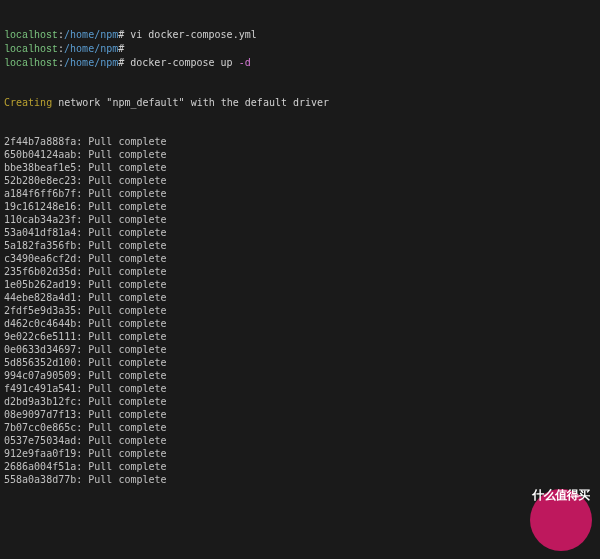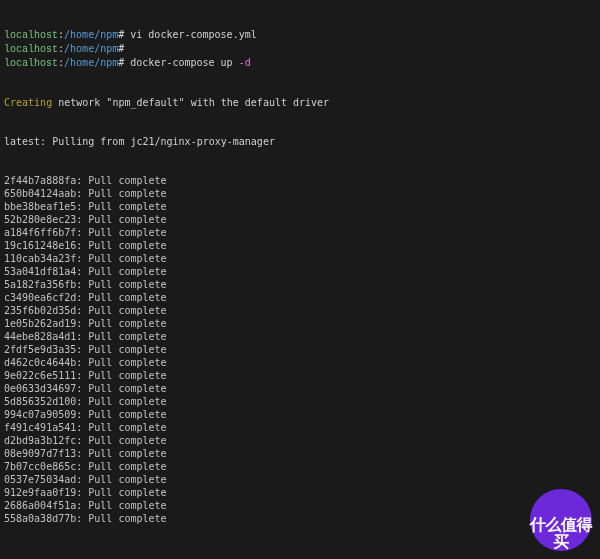--- a/index.html
+++ b/index.html
@@ -25,45 +25,44 @@
 .flag { color: #d67ad6; }
 .creating { color: #b8a030; }
 .white { color: #d0d0d0; }
 .line { display: block; }
 .hash { color: #c0c0c0; }
 .status { color: #c0c0c0; margin-top: 48px; }
 .watermark {
   position: absolute;
   right: 8px;
   bottom: 8px;
-  background: #6d28d9;
+  background: #be185d;
   color: #fff;
   border-radius: 50%;
   width: 62px;
   height: 62px;
   display: flex;
-  align-items: flex-end;
+  align-items: flex-start;
   justify-content: center;
   font-family: sans-serif;
-  font-size: 16px;
+  font-size: 12px;
   font-weight: bold;
   letter-spacing: -0.5px;
 }
 .watermark-inner {
   text-align: center;
   line-height: 1.1;
 }
 </style>
 </head>
 <body>
 
 <div class="terminal">
   <div id="prompt-lines"><span class="line"><span class="prompt-host">localhost</span><span class="prompt-suffix">:</span><span class="prompt-path">/home/npm</span><span class="prompt-suffix"># </span><span class="cmd">vi docker-compose.yml</span></span><span class="line"><span class="prompt-host">localhost</span><span class="prompt-suffix">:</span><span class="prompt-path">/home/npm</span><span class="prompt-suffix"># </span><span class="cmd"></span></span><span class="line"><span class="prompt-host">localhost</span><span class="prompt-suffix">:</span><span class="prompt-path">/home/npm</span><span class="prompt-suffix"># </span><span class="cmd">docker-compose up </span><span class="flag">-d</span></span></div>
   <span class="line"><span class="creating">Creating</span><span class="white"> network "npm_default" with the default driver</span></span>
-  <span class="line">latest: Pulling from jc21/nginx-proxy-manager</span>
   <div id="app-layers"><span class="line"><span class="hash">2f44b7a888fa</span>: <span class="status">Pull complete</span></span><span class="line"><span class="hash">650b04124aab</span>: <span class="status">Pull complete</span></span><span class="line"><span class="hash">bbe38beaf1e5</span>: <span class="status">Pull complete</span></span><span class="line"><span class="hash">52b280e8ec23</span>: <span class="status">Pull complete</span></span><span class="line"><span class="hash">a184f6ff6b7f</span>: <span class="status">Pull complete</span></span><span class="line"><span class="hash">19c161248e16</span>: <span class="status">Pull complete</span></span><span class="line"><span class="hash">110cab34a23f</span>: <span class="status">Pull complete</span></span><span class="line"><span class="hash">53a041df81a4</span>: <span class="status">Pull complete</span></span><span class="line"><span class="hash">5a182fa356fb</span>: <span class="status">Pull complete</span></span><span class="line"><span class="hash">c3490ea6cf2d</span>: <span class="status">Pull complete</span></span><span class="line"><span class="hash">235f6b02d35d</span>: <span class="status">Pull complete</span></span><span class="line"><span class="hash">1e05b262ad19</span>: <span class="status">Pull complete</span></span><span class="line"><span class="hash">44ebe828a4d1</span>: <span class="status">Pull complete</span></span><span class="line"><span class="hash">2fdf5e9d3a35</span>: <span class="status">Pull complete</span></span><span class="line"><span class="hash">d462c0c4644b</span>: <span class="status">Pull complete</span></span><span class="line"><span class="hash">9e022c6e5111</span>: <span class="status">Pull complete</span></span><span class="line"><span class="hash">0e0633d34697</span>: <span class="status">Pull complete</span></span><span class="line"><span class="hash">5d856352d100</span>: <span class="status">Pull complete</span></span><span class="line"><span class="hash">994c07a90509</span>: <span class="status">Pull complete</span></span><span class="line"><span class="hash">f491c491a541</span>: <span class="status">Pull complete</span></span><span class="line"><span class="hash">d2bd9a3b12fc</span>: <span class="status">Pull complete</span></span><span class="line"><span class="hash">08e9097d7f13</span>: <span class="status">Pull complete</span></span><span class="line"><span class="hash">7b07cc0e865c</span>: <span class="status">Pull complete</span></span><span class="line"><span class="hash">0537e75034ad</span>: <span class="status">Pull complete</span></span><span class="line"><span class="hash">912e9faa0f19</span>: <span class="status">Pull complete</span></span><span class="line"><span class="hash">2686a004f51a</span>: <span class="status">Pull complete</span></span><span class="line"><span class="hash">558a0a38d77b</span>: <span class="status">Pull complete</span></span></div>
   
   
   
   
   
 </div>
 
 <div class="watermark">
   <div class="watermark-inner">什么值得买</div>

